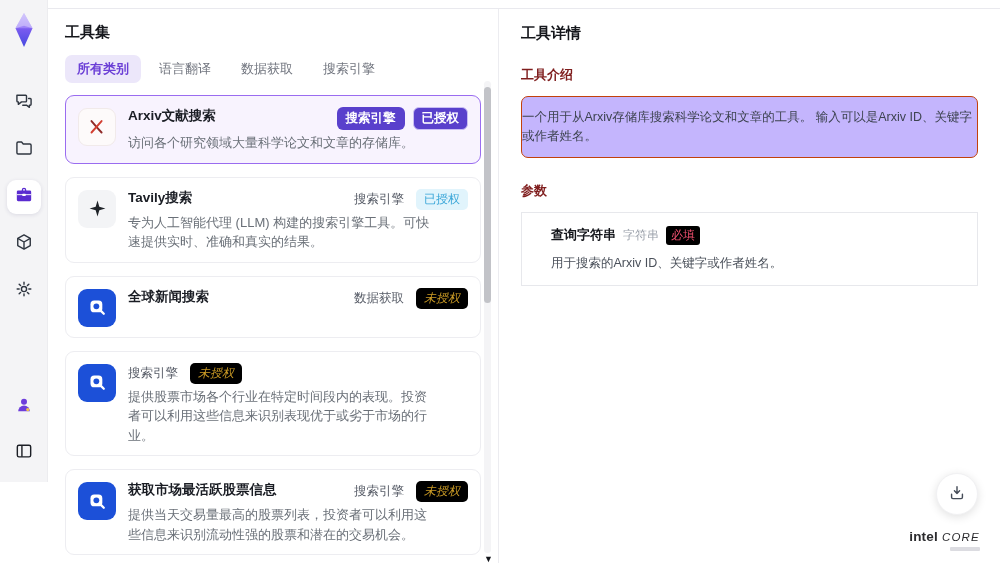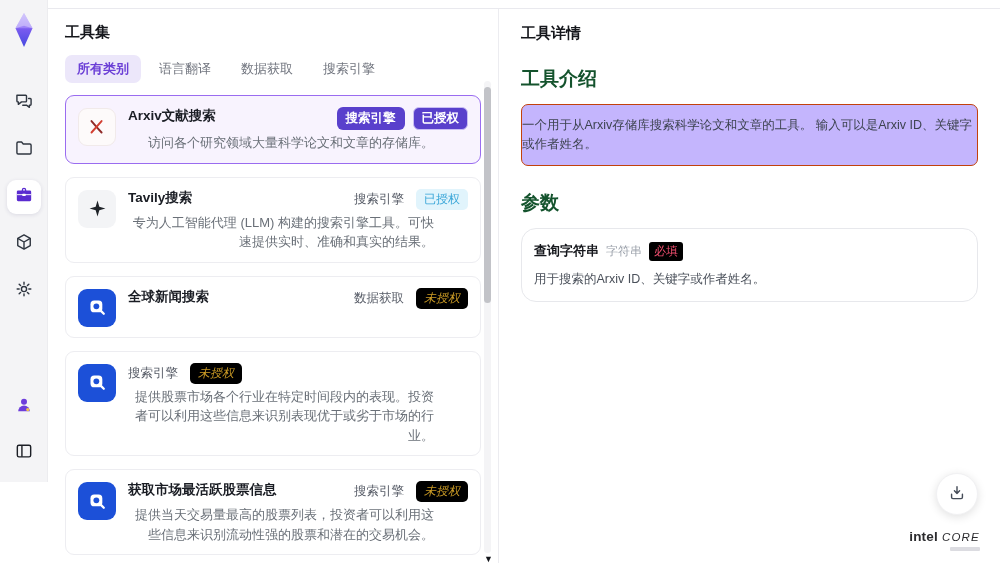--- a/index.html
+++ b/index.html
@@ -42,21 +42,21 @@
     display:flex; gap:12px; background:#fff; cursor:pointer;
   }
   .tool-card.selected { border-color:#9a6cf0; background:#f8f3fe; }
   .tool-icon {
     width:38px; height:38px; border-radius:9px; flex:none; margin-top:2px;
     display:flex; align-items:center; justify-content:center;
   }
   .icon-arxiv { background:#fdfafa; border:1px solid #f1eaea; }
   .icon-tavily { background:#f3f4f6; }
   .icon-search { background:#1c50d8; }
-  .tool-body { flex:1; min-width:0;text-align:right; }
+  .tool-body { flex:1; min-width:0; }
   .tool-head { display:flex; align-items:flex-start; justify-content:space-between; gap:8px; }
   .tool-name { font-size:13.5px; font-weight:700; color:#1a1d24; line-height:1.4; padding-top:1px; }
   .tool-badges { display:flex; gap:12px; align-items:center; flex:none; padding-top:1px; }
   .category-badge { font-size:12.5px; color:#565b66; white-space:nowrap; }
   .status-badge { font-size:12px; padding:2px 8px; border-radius:5px; white-space:nowrap; }
   .status-badge.st-auth { background:#e1f4fc; color:#3aa6d8; }
   .status-badge.st-unauth { background:#000000; color:#cb9b25;font-style:italic; }
   .tool-card.selected .tool-badges { gap:8px; }
   .tool-card.selected .category-badge {
     background:#5940cc; color:#fff; font-weight:700; font-size:12.5px;
@@ -69,26 +69,26 @@
   .tool-desc { font-size:13px; color:#6a7078; line-height:1.5; margin-top:3px; padding-right:34px; }
 
   
   .scroll-track { position:absolute; top:72px; bottom:10px; right:7px; width:7px; background:#f4f4f6; border-radius:4px; }
   .scroll-thumb { position:absolute; top:78px; right:7px; width:7px; height:216px; background:#c2c3c8; border-radius:4px; cursor:pointer; }
   .scroll-down-arrow { position:absolute; right:5px; bottom:-1px; font-size:9px; color:#15171c; cursor:pointer; line-height:1; }
 
   
   .details-panel { flex:1; border-left:1px solid #ececf0; padding:15px 22px; position:relative; min-width:0; }
   .details-title { font-size:15px; font-weight:700; color:#15171c; margin:0 0 23px; }
-  .section-heading { font-size:19px; font-weight:700; color:#14532d; margin:0 0 12px; }
+  .section-heading { font-size:13px; font-weight:700; color:#7f1d1d; margin:0 0 12px; }
   .intro-box {
     border:1px solid #c2410c; border-radius:7px; padding:11px 0;
     font-size:12.5px; color:#3d4350; line-height:1.5; margin-bottom:24px; background:#c4b5fd;
   }
-  .param-card { border:1px solid #e7e8ec; border-radius:15px; padding:13px 12px; background:#fff; }
+  .param-card { border:1px solid #e7e8ec; border-radius:0; padding:13px 29px; background:#fff; }
   .param-head { display:flex; align-items:center; gap:7px; margin-bottom:9px; }
   .param-name { font-size:13px; font-weight:700; color:#15171c; }
   .param-type { font-size:12px; color:#9aa0aa; }
   .param-required { font-size:12px; color:#ee4e6e; background:#000000; padding:1px 5px; border-radius:3px; }
   .param-desc { font-size:12.5px; color:#4a505a; line-height:1.5; }
 
   
   .download-fab {
     position:absolute; right:22px; bottom:48px; width:42px; height:42px; border-radius:50%;
     background:#fff; border:1px solid #f1f1f3; box-shadow:0 2px 10px rgba(0,0,0,.12);

